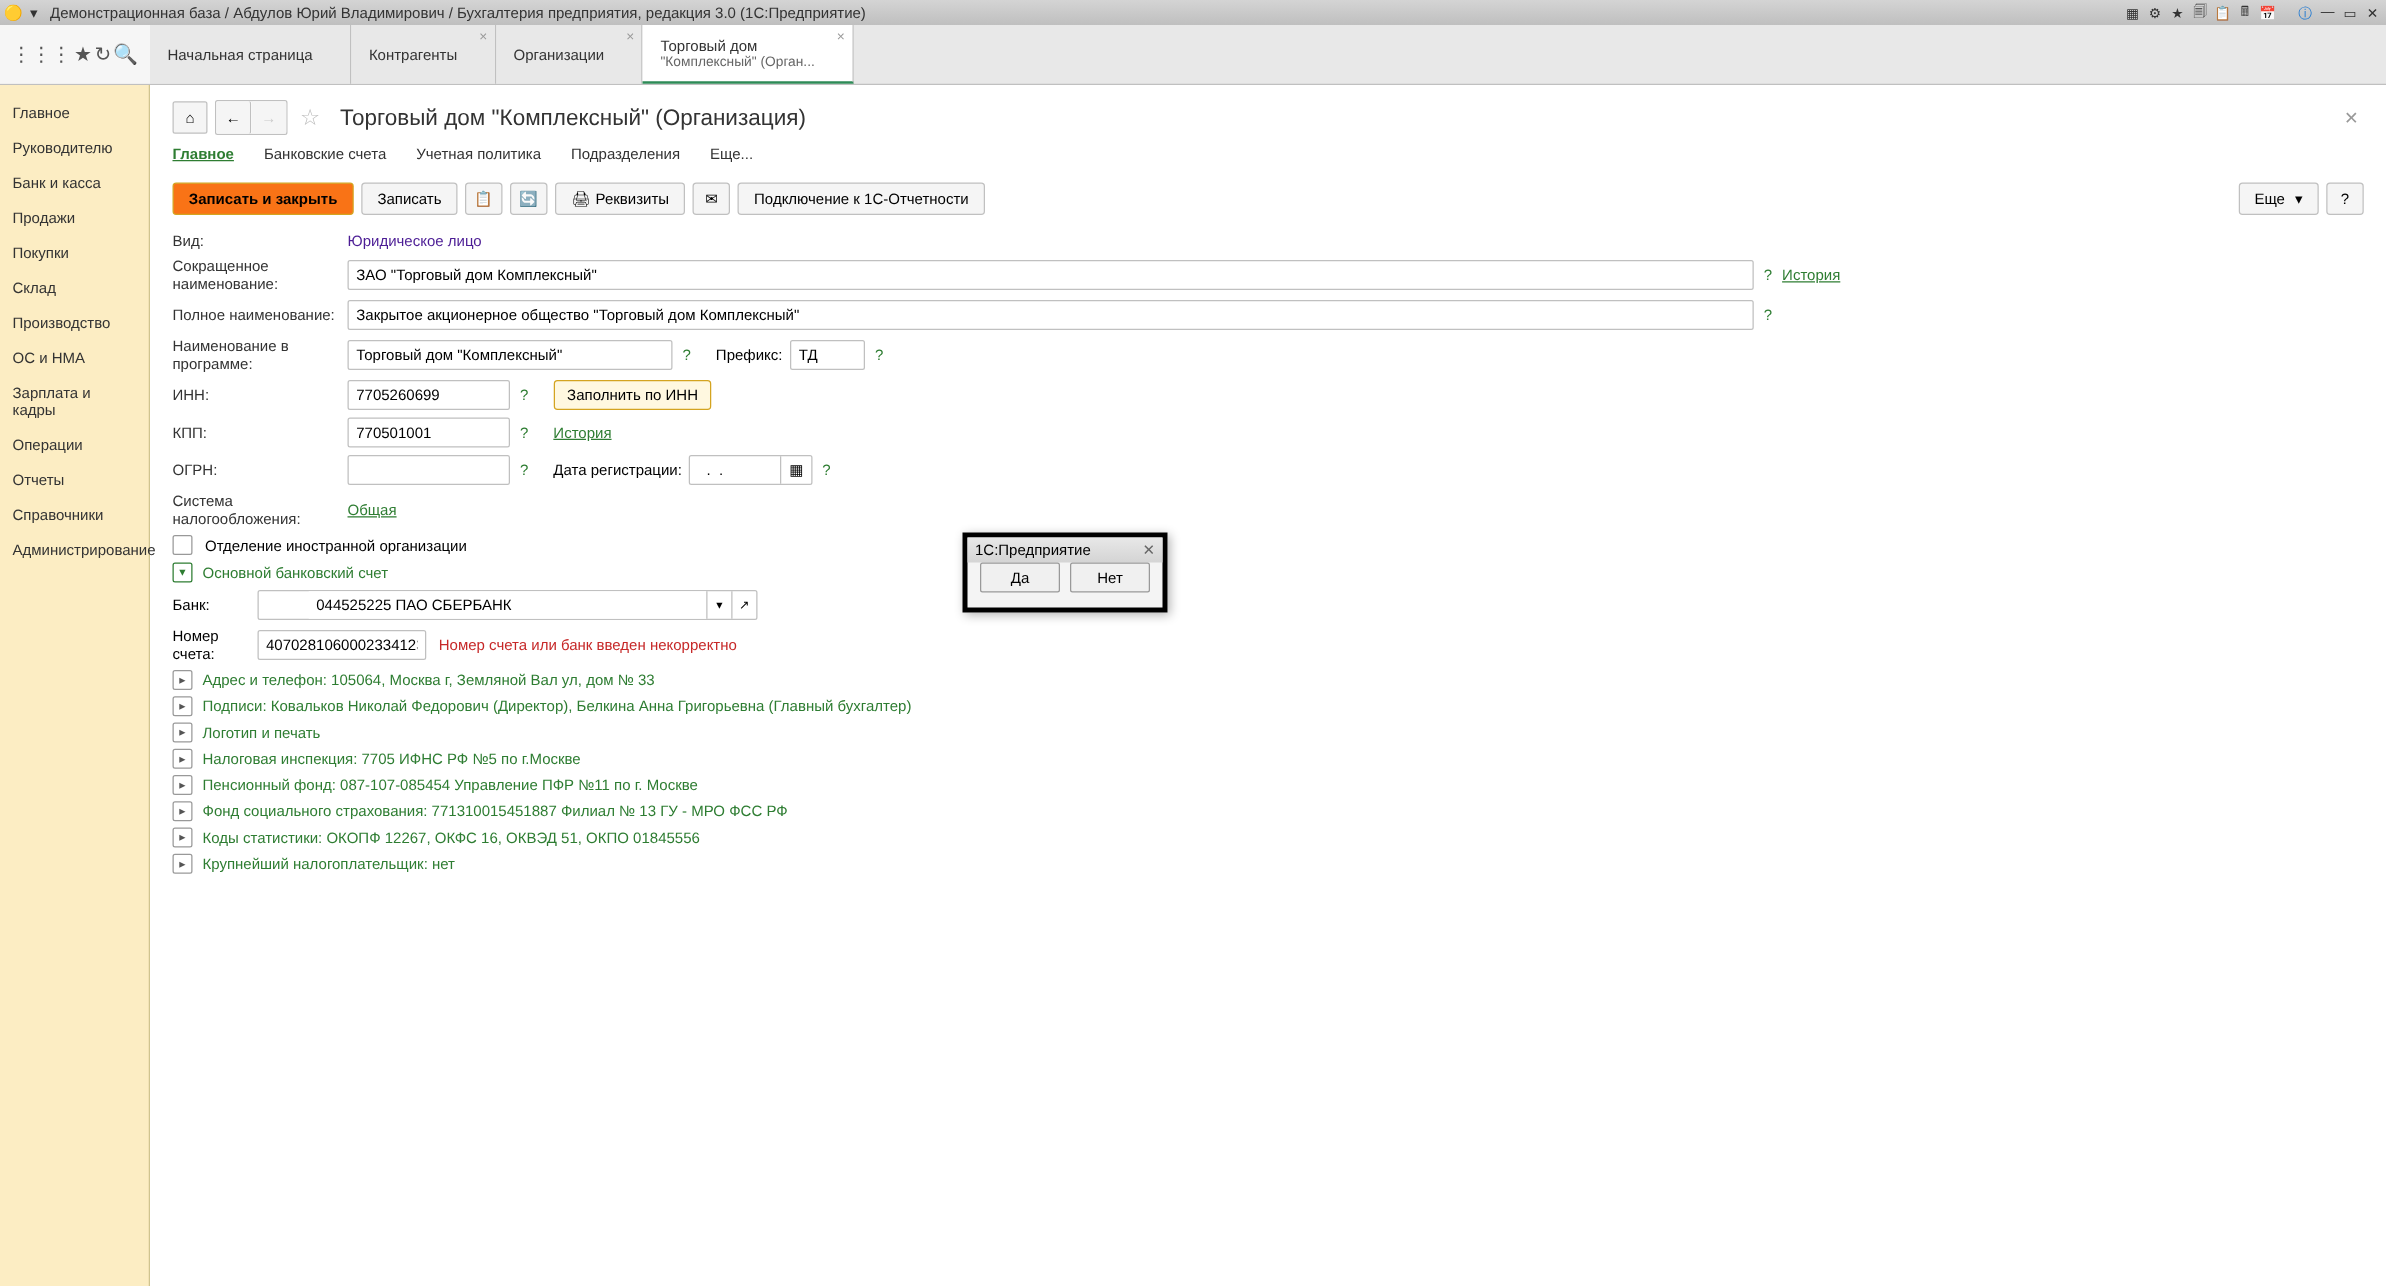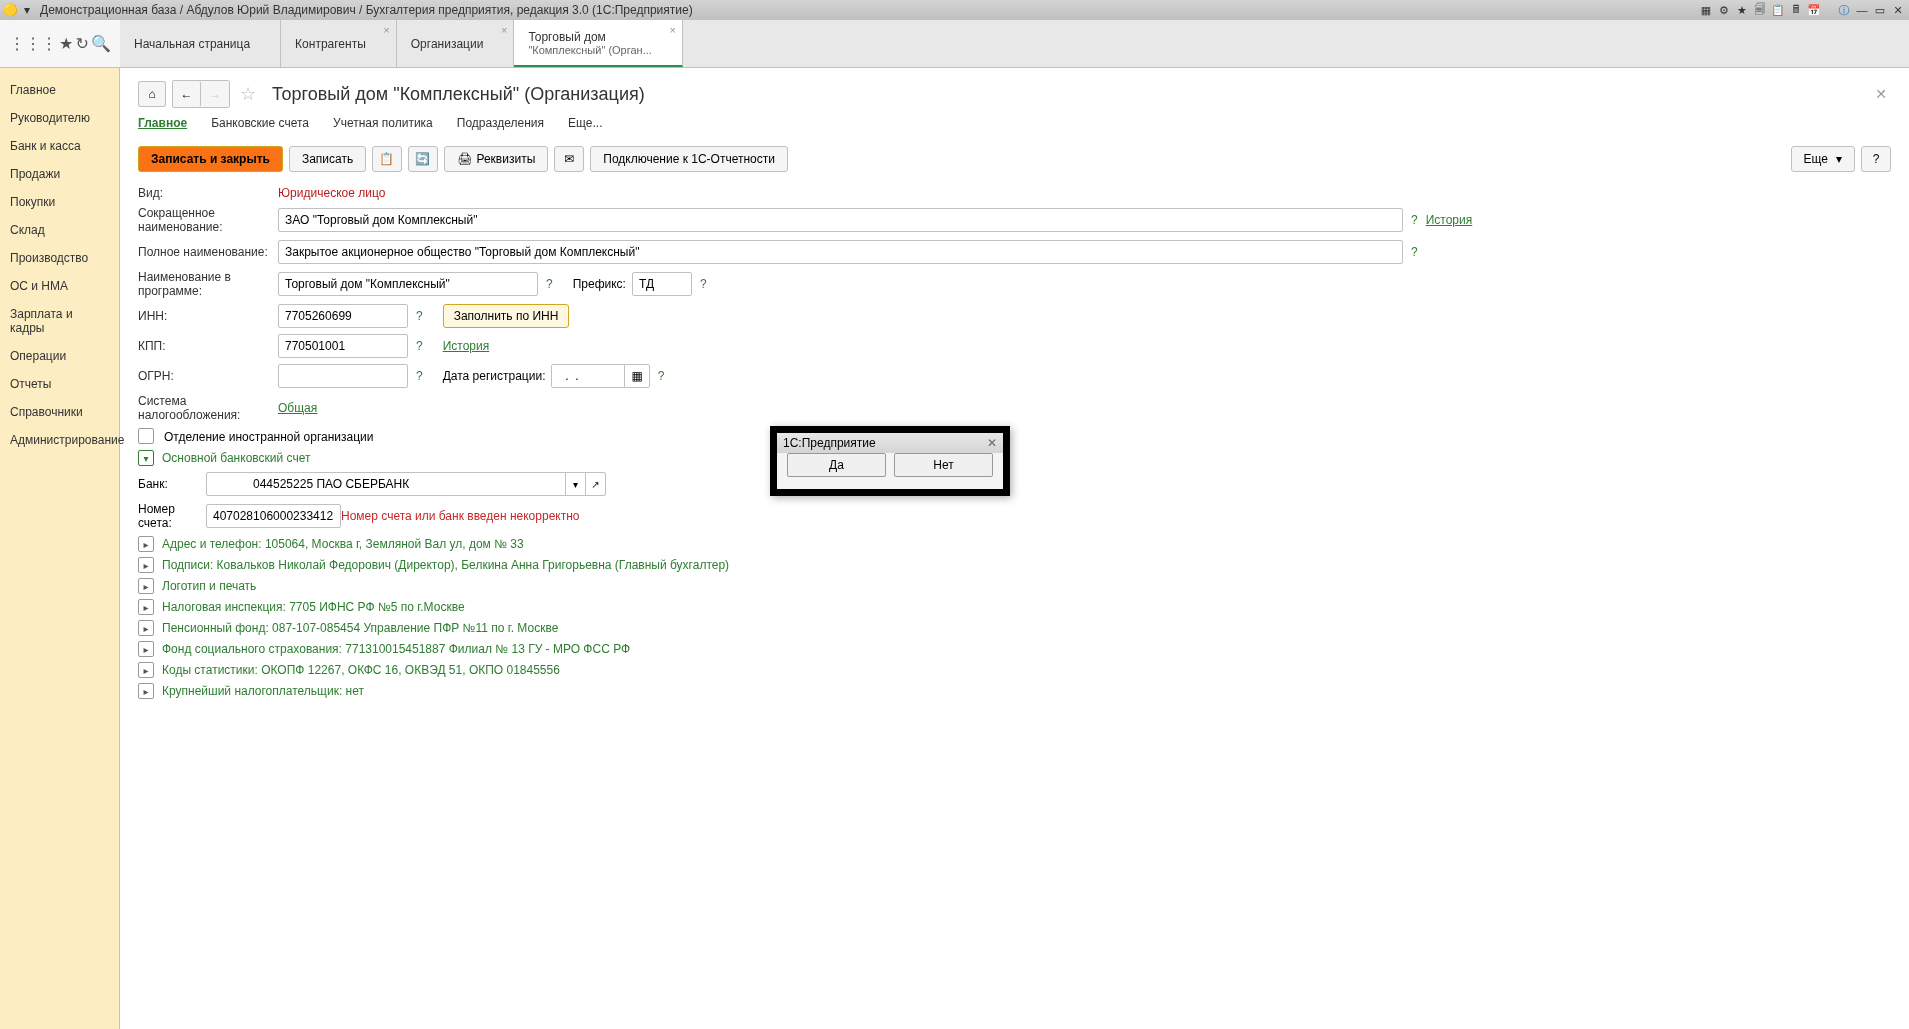--- a/index.html
+++ b/index.html
@@ -39,21 +39,21 @@
 .subtab.active { color: #2e7d32; text-decoration: underline; font-weight: bold; }
 
 .cmdbar { display: flex; gap: 6px; margin-bottom: 14px; align-items: center; }
 .btn { border: 1px solid #c0c0c0; background: #f5f5f5; padding: 5px 12px; border-radius: 3px; cursor: pointer; display: flex; align-items: center; gap: 4px; }
 .btn.primary { background: #f97316; border-color: #d4a420; font-weight: bold; }
 .icon-btn { width: 30px; padding: 5px 0; justify-content: center; }
 .btn-more { margin-left: auto; display: flex; gap: 6px; }
 
 .form-row { display: flex; align-items: center; margin-bottom: 6px; }
 .form-label { width: 140px; color: #333; }
-.readonly-val { color: #b91c1c; }
+.readonly-val { color: #4c1d95; }
 .link-val { color: #2e7d32; cursor: pointer; text-decoration: underline; }
 .txt-input { border: 1px solid #c0c0c0; padding: 3px 6px; height: 24px; border-radius: 2px; }
 .txt-wide { flex: 1; max-width: 1125px; }
 .txt-med { width: 260px; }
 .txt-sm { width: 130px; }
 .txt-xs { width: 60px; }
 .help-q { color: #2e7d32; margin: 0 8px; cursor: pointer; }
 .side-link { color: #2e7d32; text-decoration: underline; cursor: pointer; }
 
 .btn-fill { border: 1px solid #d4a420; background: #fff8e0; padding: 4px 10px; border-radius: 3px; cursor: pointer; margin-left: 12px; }
@@ -66,28 +66,28 @@
 .chk-box { width: 16px; height: 16px; border: 1px solid #999; border-radius: 2px; cursor: pointer; }
 
 .expand-hdr { display: flex; align-items: center; gap: 8px; margin: 6px 0; }
 .exp-btn { width: 16px; height: 16px; border: 1px solid #2e7d32; color: #2e7d32; display: flex; align-items: center; justify-content: center; font-size: 10px; cursor: pointer; border-radius: 2px; }
 .exp-title { color: #2e7d32; cursor: pointer; }
 
 .bank-input { display: flex; border: 1px solid #c0c0c0; height: 24px; border-radius: 2px; padding-left: 40px; }
 .bank-input input { border: none; flex: 1; padding: 2px 6px; outline: none; }
 .bank-input .bi-btn { width: 20px; border-left: 1px solid #c0c0c0; display: flex; align-items: center; justify-content: center; cursor: pointer; font-size: 10px; }
 
-.err-text { color: #c62828; }
+.err-text { color: #c62828; margin-left: 10px; }
 
 .collapse-row { display: flex; align-items: center; gap: 8px; margin: 5px 0; }
 .col-btn { width: 16px; height: 16px; border: 1px solid #999; color: #555; display: flex; align-items: center; justify-content: center; font-size: 10px; cursor: pointer; border-radius: 2px; }
 .col-link { color: #2e7d32; cursor: pointer; }
 
 
-.dialog { position: absolute; left: 650px; top: 358px; width: 240px; background: #f4f4f4; border: 7px solid #000000; box-shadow: 2px 2px 8px rgba(0,0,0,0.3); }
+.dialog { position: absolute; left: 650px; top: 358px; width: 164px; background: #f4f4f4; border: 4px solid #000000; box-shadow: 2px 2px 8px rgba(0,0,0,0.3); }
 .dlg-title { background: linear-gradient(#e8e8e8,#d4d4d4); padding: 3px 6px; display: flex; align-items: center; font-size: 11px; }
 .dlg-title .dlg-close { margin-left: auto; cursor: pointer; color: #666; }
 .dlg-body { padding: 12px 10px; text-align: center; }
 .dlg-btns { display: flex; gap: 8px; justify-content: center; padding: 0 10px 12px 10px; }
 .dlg-btn { flex: 1; border: 1px solid #999; background: #f0f0f0; padding: 4px 0; border-radius: 2px; cursor: pointer; }
 </style>
 </head>
 <body>
 
 <div class="titlebar">

